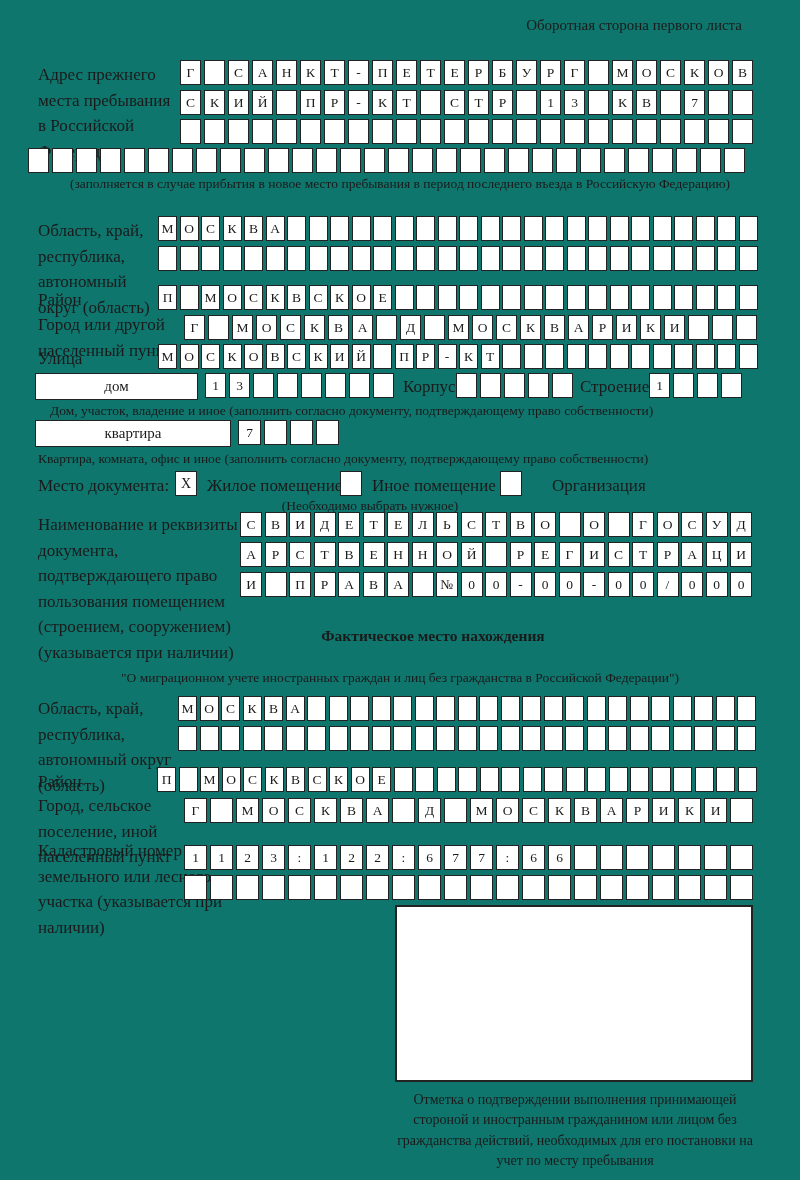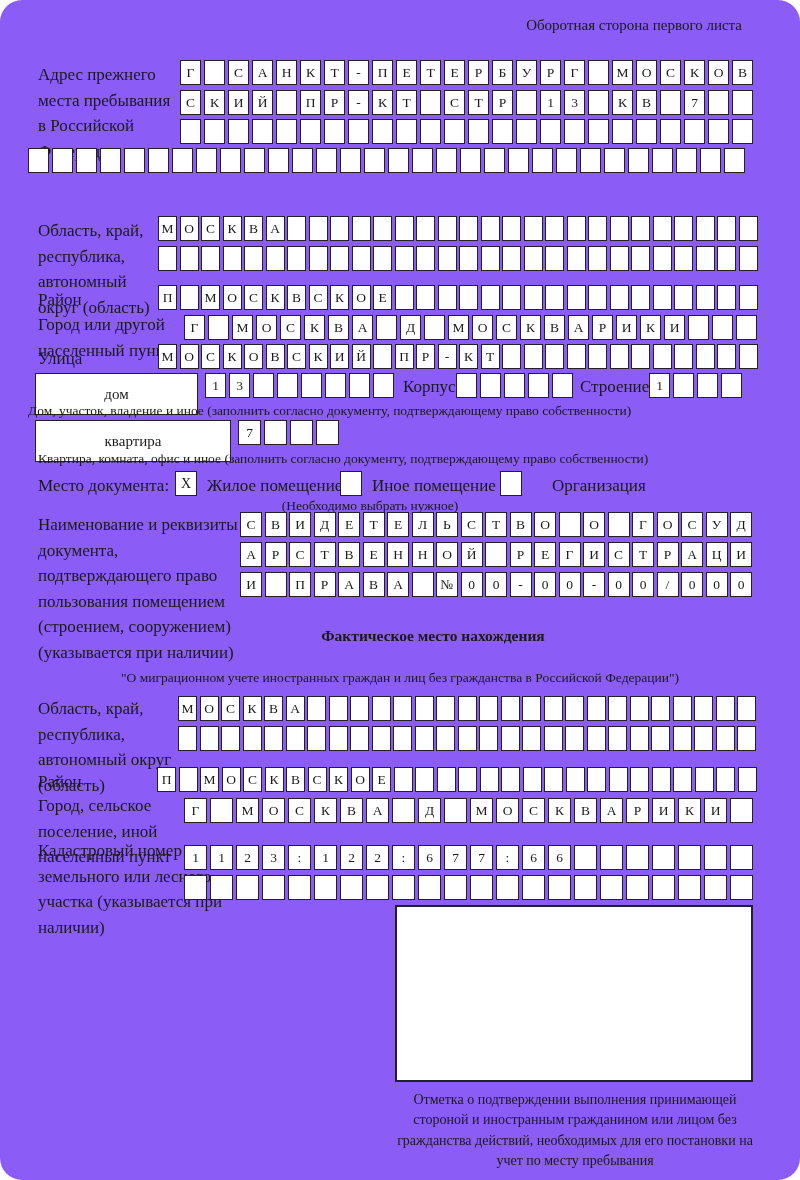--- a/index.html
+++ b/index.html
@@ -1,42 +1,41 @@
 <!DOCTYPE html>
 <html><head>
 <meta charset="utf-8">
 <style>
   * { margin:0; padding:0; box-sizing:border-box; }
   html,body { background:#fff; }
   .page {
-    position:relative; width:800px; height:1180px; background:#8b5cf6;
+    position:relative; width:800px; height:1180px; background:#0f766e;
     font-family:"Liberation Serif","DejaVu Serif",serif; color:#1a1a1a;
     overflow:hidden;
-    border-radius:22px;
   }
   .abs { position:absolute; }
   .lbl { font-size:17px; line-height:1.5; }
   .note { font-size:13.5px; }
   .ttl { font-size:15.5px; font-weight:bold; text-align:center; width:100%; }
   .ctr { text-align:center; width:100%; }
   .cellrow { display:flex; gap:3px; --cw:21px; }
   .cell {
     width:var(--cw); height:25px; border:1.9px solid #222; background:#fff;
     display:flex; align-items:center; justify-content:center;
     font-size:13.5px; flex:0 0 auto;
   }
   .cw19 { --cw:19px; gap:2.5px; }
   .cw22 { --cw:22px; gap:2.5px; }
   .cw23 { --cw:23px; }
   .chk {
     width:22px; height:25px; border:1.9px solid #222; background:#fff;
     display:inline-flex; align-items:center; justify-content:center; font-size:14px;
   }
   .bigbox {
-    border:1.9px solid #222; height:42px; background:#fff;
+    border:1.9px solid #222; height:27px; background:#fff;
     display:flex; align-items:center; justify-content:center; font-size:15px;
   }
   .stampbox { border:2px solid #222; background:#fff; }
 </style>
 </head>
 <body>
 
 <div class="page">
 
   <div class="abs note" style="top:17px; right:58px; font-size:15px;">Оборотная сторона первого листа</div>
@@ -145,20 +144,21 @@
       <span class="cell"></span>
       <span class="cell"></span>
       <span class="cell"></span>
       <span class="cell"></span>
       <span class="cell"></span>
       <span class="cell"></span>
       <span class="cell"></span>
       <span class="cell"></span>
       <span class="cell"></span>
     </div>
+  <div class="abs note ctr" style="top:176px; left:0;">(заполняется в случае прибытия в новое место пребывания в период последнего въезда в Российскую Федерацию)</div>
 
 
   <div class="abs lbl" style="left:38px; top:218px; width:118px;">Область, край, республика, автономный округ (область)</div>
   <div class="abs cellrow cw19" style="left:158px; top:216px;">
       <span class="cell">М</span>
       <span class="cell">О</span>
       <span class="cell">С</span>
       <span class="cell">К</span>
       <span class="cell">В</span>
       <span class="cell">А</span>
@@ -327,21 +327,21 @@
       <span class="cell"></span>
       <span class="cell"></span>
     </div>
   <div class="abs lbl" style="left:580px; top:374px;">Строение</div>
   <div class="abs cellrow" style="left:649px; top:373px;">
       <span class="cell">1</span>
       <span class="cell"></span>
       <span class="cell"></span>
       <span class="cell"></span>
     </div>
-  <div class="abs note" style="left:28px; top:403px;">Дом, участок, владение и иное (заполнить согласно документу, подтверждающему право собственности)</div>
+  <div class="abs note" style="left:50px; top:403px;">Дом, участок, владение и иное (заполнить согласно документу, подтверждающему право собственности)</div>
 
   <div class="abs bigbox" style="left:35px; top:420px; width:196px;">квартира</div>
   <div class="abs cellrow cw23" style="left:238px; top:420px;">
       <span class="cell">7</span>
       <span class="cell"></span>
       <span class="cell"></span>
       <span class="cell"></span>
     </div>
   <div class="abs note" style="left:38px; top:451px;">Квартира, комната, офис и иное (заполнить согласно документу, подтверждающему право собственности)</div>
 

